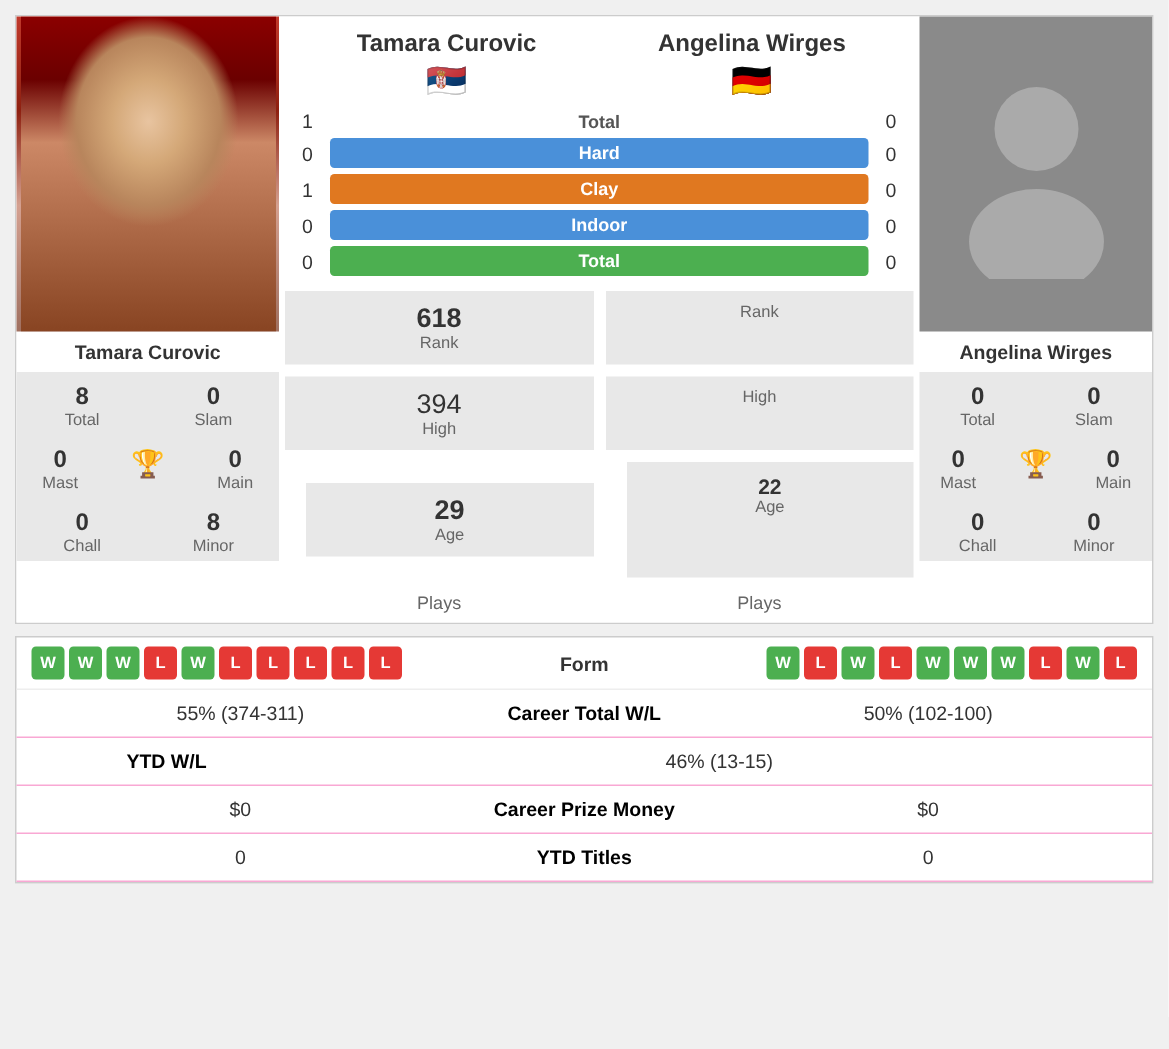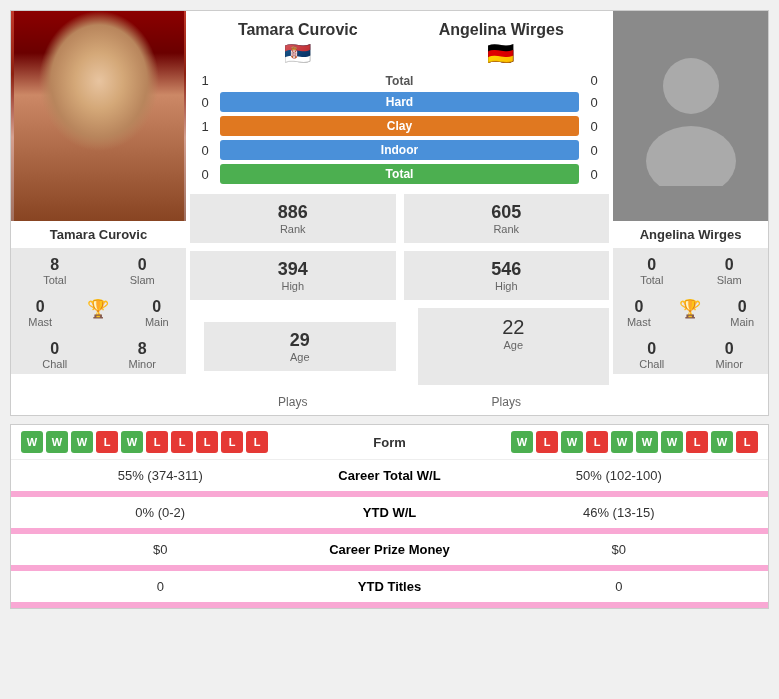--- a/index.html
+++ b/index.html
@@ -176,21 +176,21 @@
       text-align: center;
       font-size: 13px;
       font-weight: bold;
       color: #333;
     }
 
     .stat-row {
       display: flex;
       align-items: center;
       padding: 8px 10px;
-      border-bottom: 6px solid #f9a8d4;
+      border-bottom: 1px solid #f9a8d4;
     }
     .stat-row-left {
       flex: 1;
       text-align: center;
       font-size: 13px;
       color: #333;
     }
     .stat-row-label {
       flex: 0 0 180px;
       text-align: center;
@@ -323,45 +323,43 @@
 
         <div class="srow">
           <div class="srow-score">0</div>
           <div class="srow-badge surface-grass">Total</div>
           <div class="srow-score">0</div>
         </div>
       </div>
 
       <div style="display:flex; margin-top:4px;">
         <div style="flex:1; background:#e8e8e8; margin:4px; text-align:center; padding:8px 4px;">
-          <div style="font-size:18px; font-weight:bold;">886</div>
+          <div style="font-size:18px; font-weight:bold;">618</div>
           <div style="font-size:11px; color:#666;">Rank</div>
         </div>
         <div style="flex:1; background:#e8e8e8; margin:4px; text-align:center; padding:8px 4px;">
-          <div style="font-size:18px; font-weight:bold;">605</div>
           <div style="font-size:11px; color:#666;">Rank</div>
         </div>
       </div>
       <div style="display:flex;">
         <div style="flex:1; background:#e8e8e8; margin:4px; text-align:center; padding:8px 4px;">
-          <div style="font-size:18px; font-weight:bold;">394</div>
+          <div style="font-size:18px; font-weight:normal;">394</div>
           <div style="font-size:11px; color:#666;">High</div>
         </div>
         <div style="flex:1; background:#e8e8e8; margin:4px; text-align:center; padding:8px 4px;">
-          <div style="font-size:18px; font-weight:bold;">546</div>
           <div style="font-size:11px; color:#666;">High</div>
         </div>
       </div>
       <div style="display:flex;">
         <div style="flex:1; background:#e8e8e8; margin:18px; text-align:center; padding:8px 4px;">
           <div style="font-size:18px; font-weight:bold;">29</div>
           <div style="font-size:11px; color:#666;">Age</div>
         </div>
         <div style="flex:1; background:#e8e8e8; margin:4px; text-align:center; padding:8px 4px;">
-          <div style="font-size:20px; font-weight:normal;">22</div>
+          <div style="font-size:14px; font-weight:bold;">22</div>
           <div style="font-size:11px; color:#666;">Age</div>
         </div>
       </div>
       <div style="display:flex;">
         <div style="flex:1; text-align:center; padding:6px; color:#666; font-size:12px;">Plays</div>
         <div style="flex:1; text-align:center; padding:6px; color:#666; font-size:12px;">Plays</div>
       </div>
     </div>
 
     <div class="right-block">
@@ -443,21 +441,20 @@
         </div>
     </div>
 
     <div id="stat-rows-container">
         <div class="stat-row">
           <div class="stat-row-left">55% (374-311)</div>
           <div class="stat-row-label">Career Total W/L</div>
           <div class="stat-row-right">50% (102-100)</div>
         </div>
         <div class="stat-row">
-          <div class="stat-row-left">0% (0-2)</div>
           <div class="stat-row-label">YTD W/L</div>
           <div class="stat-row-right">46% (13-15)</div>
         </div>
         <div class="stat-row">
           <div class="stat-row-left">$0</div>
           <div class="stat-row-label">Career Prize Money</div>
           <div class="stat-row-right">$0</div>
         </div>
         <div class="stat-row">
           <div class="stat-row-left">0</div>

